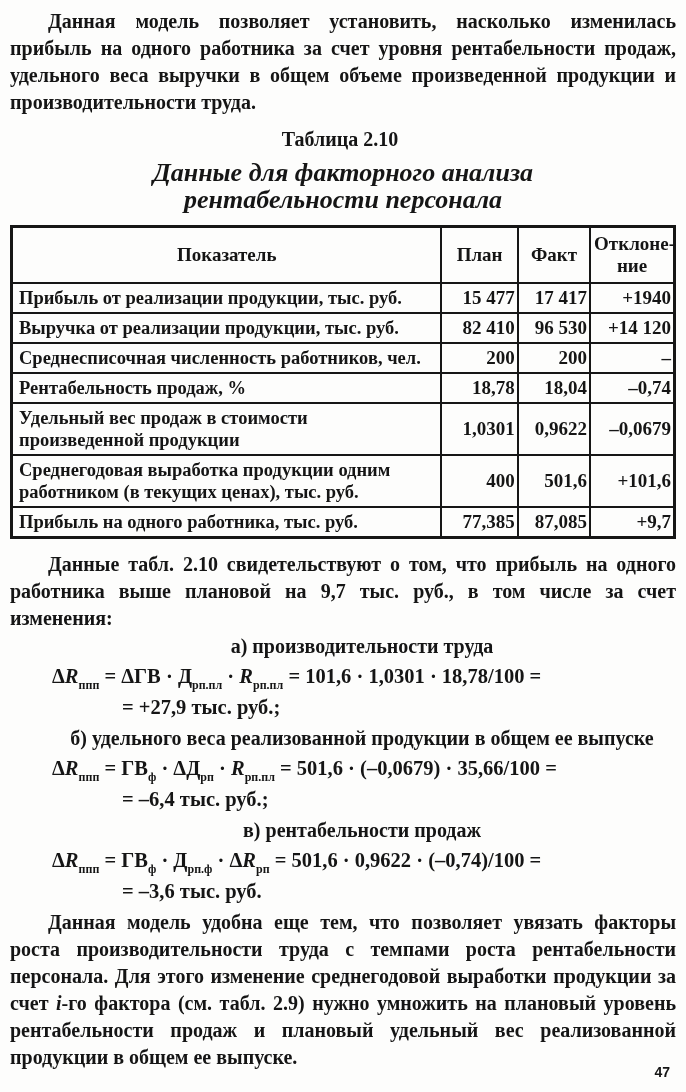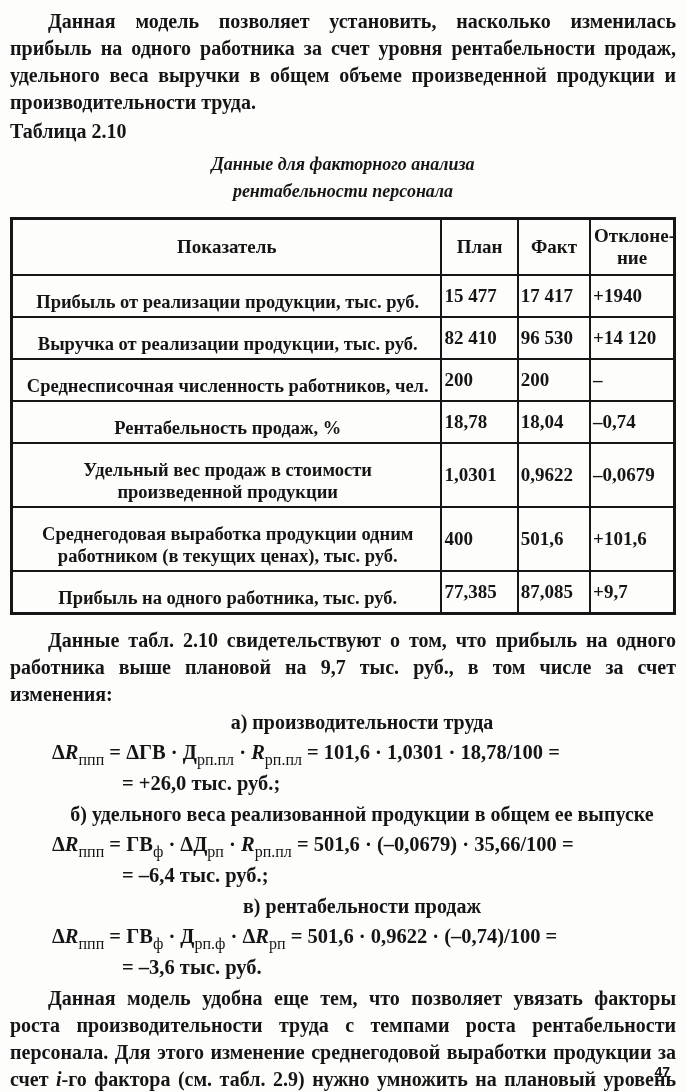--- a/index.html
+++ b/index.html
@@ -7,54 +7,54 @@
     width: 686px; height: 1092px; box-sizing: border-box;
     padding: 8px 10px 0 10px; position: relative; overflow: hidden;
     background: #fdfdfc; color: #151515;
     font-family: "Liberation Serif", serif; font-weight: 600;
   }
   p.body {
     font-size: 20px; line-height: 27px; text-align: justify;
     margin: 0; text-indent: 38px;
   }
   .table-label {
-    text-align: left; font-size: 20px; margin: 4px 6px 6px 0;
+    text-align: center; font-size: 20px; margin: 12px 6px 6px 0;
   }
   .table-title {
     text-align: center; font-style: italic; font-weight: 700;
-    font-size: 18px; line-height: 27px; margin: 8px 0 10px 0;
+    font-size: 26px; line-height: 27px; margin: 8px 0 10px 0;
   }
   table.data {
     border-collapse: collapse; width: 666px; margin: 12px auto;
     table-layout: fixed; border: 3px solid #161616;
   }
   table.data th, table.data td { border: 2px solid #161616; }
   table.data th {
     font-size: 19px; font-weight: 600; text-align: center;
     line-height: 22px; padding: 5px 3px; vertical-align: middle;
   }
   td.ind {
-    font-size: 18.5px; line-height: 22px; text-align: center;
-    padding: 15px 4px 3px 6px; vertical-align: middle;
+    font-size: 18.5px; line-height: 22px; text-align: left;
+    padding: 3px 4px 3px 6px; vertical-align: middle;
   }
   td.num {
-    font-size: 19px; text-align: left; vertical-align: middle;
+    font-size: 19px; text-align: right; vertical-align: middle;
     padding: 2px 2px;
   }
   p.item {
     font-size: 20px; line-height: 27px; margin: 1px 0 1px 0;
     text-indent: 38px; text-align: center;
   }
   .formula {
     font-size: 20.5px; line-height: 31px; margin: 1px 0 2px 42px;
   }
   .formula .line2 { margin-left: 70px; }
   .formula sub {
-    font-size: 16px; line-height: 0; vertical-align: -6px;
-    font-weight: 400;
+    font-size: 12px; line-height: 0; vertical-align: -6px;
+    font-weight: 700;
     text-align: right;
   }
   .it { font-style: italic; }
   .page-number {
     position: absolute; right: 16px; bottom: 12px;
     font-family: "Liberation Sans", sans-serif;
     font-size: 14px; font-weight: 700;
   }
   .mt8 { margin-top: 8px; }
   .mt10 { margin-top: 10px; }
@@ -133,21 +133,21 @@
       </tr>
     </tbody>
   </table>
 
   <p class="body mt10">Данные табл. 2.10 свидетельствуют о том, что прибыль на одного работника выше плановой на 9,7 тыс. руб., в том числе за счет изменения:</p>
 
   <p class="item">а) производительности труда</p>
 
   <div class="formula">
     <div><span>Δ</span><span class="it">R</span><sub>ппп</sub><span> = ΔГВ · Д</span><sub>рп.пл</sub><span> · </span><span class="it">R</span><sub>рп.пл</sub><span> = 101,6 · 1,0301 · 18,78/100 =</span></div>
-    <div class="line2">= +26,0 тыс. руб.;</div>
+    <div class="line2">= +27,9 тыс. руб.;</div>
   </div>
 
   <p class="item">б) удельного веса реализованной продукции в общем ее выпуске</p>
 
   <div class="formula">
     <div><span>Δ</span><span class="it">R</span><sub>ппп</sub><span> = ГВ</span><sub>ф</sub><span> · ΔД</span><sub>рп</sub><span> · </span><span class="it">R</span><sub>рп.пл</sub><span> = 501,6 · (–0,0679) · 35,66/100 =</span></div>
     <div class="line2">= –6,4 тыс. руб.;</div>
   </div>
 
   <p class="item">в) рентабельности продаж</p>

